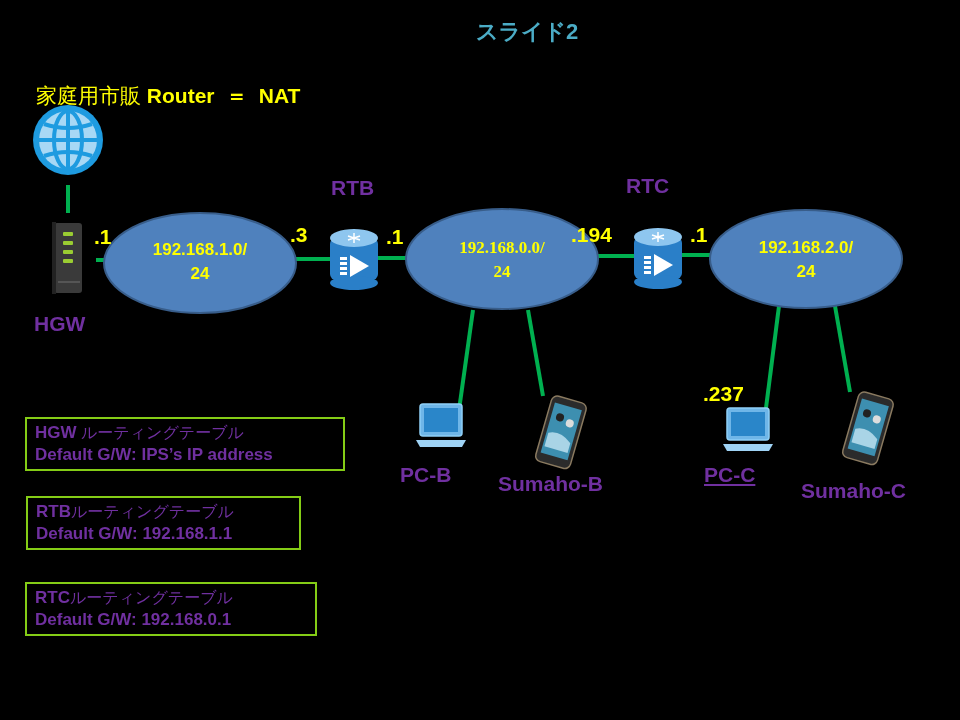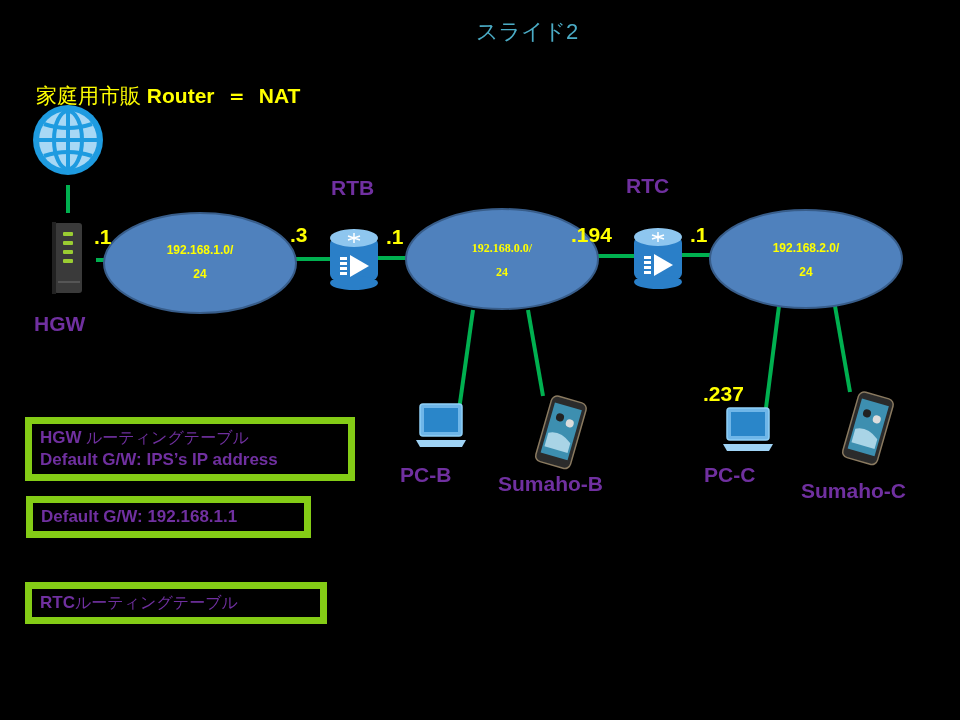--- a/index.html
+++ b/index.html
@@ -1,24 +1,24 @@
 <!DOCTYPE html>
 <html><head>
 <meta charset="utf-8">
 <style>
   html, body { margin: 0; padding: 0; background: #000; }
   body { width: 960px; height: 720px; position: relative; overflow: hidden; font-family: "Liberation Sans", "DejaVu Sans", sans-serif; }
   .abs { position: absolute; }
   .title { color: #ffff00; font-weight: bold; font-size: 21px; line-height: 30px; white-space: nowrap; }
   .title .jp { font-weight: normal; }
-  .slide-label { color: #4bacc6; font-size: 22px; font-weight: normal; }
+  .slide-label { color: #4bacc6; font-size: 22px; font-weight: bold; }
   .ip { color: #ffff00; font-weight: bold; font-size: 21px; }
   .name { color: #7030a0; font-weight: bold; font-size: 21px; white-space: nowrap; }
-  .net-text { color: #ffff00; font-weight: bold; font-size: 12px; text-align: center; line-height: 24px; }
-  .box { border: 7px solid #84cc16; color: #7030a0; font-weight: bold; font-size: 17px; line-height: 22px; padding: 3px 8px; white-space: nowrap; }
+  .net-text { color: #ffff00; font-weight: bold; font-size: 17px; text-align: center; line-height: 24px; }
+  .box { border: 2px solid #84cc16; color: #7030a0; font-weight: bold; font-size: 17px; line-height: 22px; padding: 3px 8px; white-space: nowrap; }
   .box .jp { font-weight: normal; font-size: 16px; }
   svg { position: absolute; left: 0; top: 0; }
 </style>
 </head>
 <body>
 
 <svg width="960" height="720">
 
   <g stroke="#00b050" stroke-width="4" fill="none">
     <line x1="68" y1="185" x2="68" y2="213"></line>
@@ -116,21 +116,21 @@
 
 <div class="abs title" style="left:36px; top:37px;margin-top:44px;">
   <div><span class="jp">家庭用市販</span><span style="white-space:pre;"> Router  ＝  NAT</span></div>
 </div>
 
 <div class="abs name" style="left:34px; top:312px;">HGW</div>
 <div class="abs name" style="left:331px; top:176px;">RTB</div>
 <div class="abs name" style="left:626px; top:174px;">RTC</div>
 <div class="abs name" style="left:400px; top:463px;">PC-B</div>
 <div class="abs name" style="left:498px; top:472px;">Sumaho-B</div>
-<div class="abs name" style="left:704px; top:463px;">PC-C</div>
+<div class="abs name" style="left:704px; top:463px;text-decoration:underline;">PC-C</div>
 <div class="abs name" style="left:801px; top:463px;margin-top:16px;">Sumaho-C</div>
 
 <div class="abs ip" style="left:94px; top:225px;">.1</div>
 <div class="abs ip" style="left:290px; top:223px;">.3</div>
 <div class="abs ip" style="left:386px; top:225px;">.1</div>
 <div class="abs ip" style="left:571px; top:223px;">.194</div>
 <div class="abs ip" style="left:690px; top:223px;">.1</div>
 <div class="abs ip" style="left:703px; top:382px;">.237</div>
 
 <div class="abs net-text" style="left:120px; top:238px; width:160px;">
@@ -144,17 +144,19 @@
 <div class="abs net-text" style="left:726px; top:236px; width:160px;">
   <div>192.168.2.0/</div>
   <div>24</div>
 </div>
 
 <div class="abs box" style="left:25px; top:417px; width:300px;">
   <div><span>HGW</span><span class="jp"> ルーティングテーブル</span></div>
   <div>Default G/W: IPS’s IP address</div>
 </div>
 <div class="abs box" style="left:26px; top:496px; width:255px;">
+  <div><span>RTB</span><span class="jp">ルーティングテーブル</span></div>
   <div>Default G/W: 192.168.1.1</div>
 </div>
 <div class="abs box" style="left:25px; top:582px; width:272px;">
   <div><span>RTC</span><span class="jp">ルーティングテーブル</span></div>
+  <div>Default G/W: 192.168.0.1</div>
 </div>
 
 </body></html>

